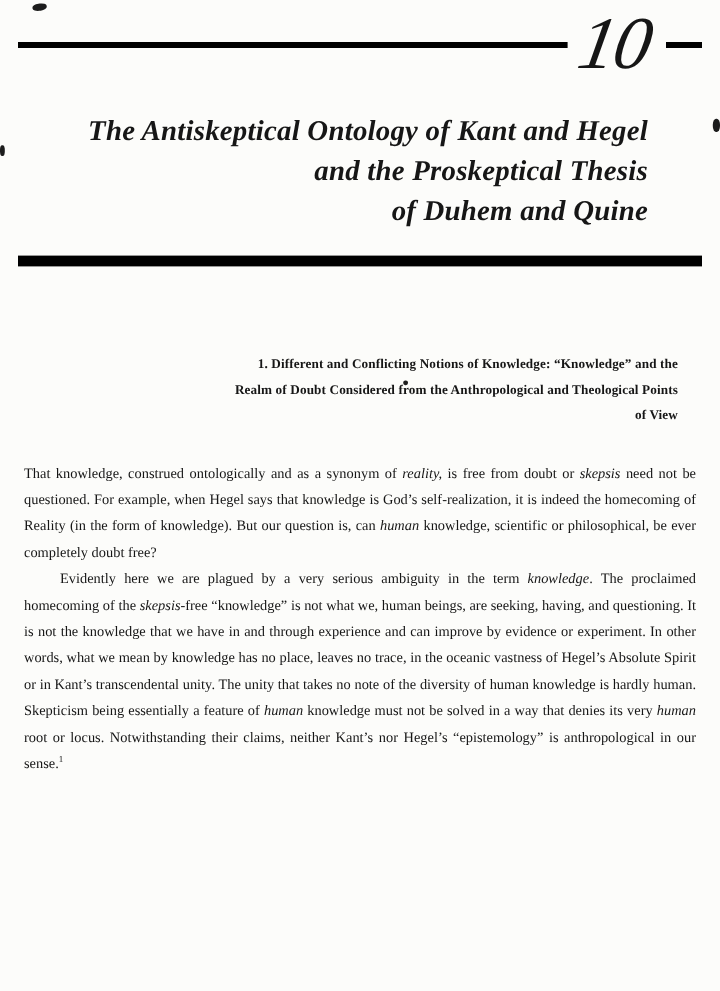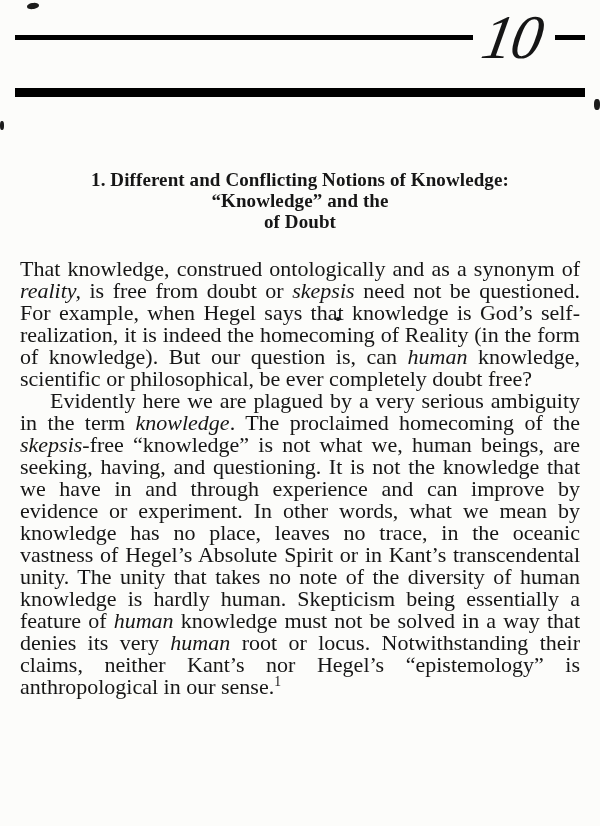--- a/index.html
+++ b/index.html
@@ -56,31 +56,31 @@
   .title-line { display: block; }
   
   .divider {
     margin-top: 20px;
     height: 9px;
     background: #000;
   }
   
   .section-heading {
     margin: 72px 20px 0 20px;
-    text-align: center;
-    font-size: 19px;
+    text-align: right;
+    font-size: 11px;
     font-weight: 700;
     line-height: 21px;
     letter-spacing: 0.1px;
   }
   .heading-line { display: block; }
   
   .body-text {
     margin: 26px 5px 0 5px;
-    font-size: 22px;
+    font-size: 12px;
     line-height: 22px;
     text-align: justify;
   }
   .para {
     margin: 0;
   }
   .para.indent {
     text-indent: 30px;
     font-family: Liberation Serif, serif;
   }
@@ -104,26 +104,32 @@
 <body>
 
 <div class="page">
 
   <header class="chapter-head">
     <span class="rule rule-left"></span>
     <span class="chapter-number">10</span>
     <span class="rule rule-right"></span>
   </header>
 
+  <h1 class="chapter-title">
+    <span class="title-line">The Antiskeptical Ontology of Kant and Hegel</span>
+    <span class="title-line">and the Proskeptical Thesis</span>
+    <span class="title-line">of Duhem and Quine</span>
+  </h1>
 
   <div class="divider"></div>
 
   <h2 class="section-heading">
     <span class="heading-line">1. Different and Conflicting Notions of Knowledge: “Knowledge” and the</span>
-    <span class="heading-line">of Doubt</span>
+    <span class="heading-line">Realm of Doubt Considered from the Anthropological and Theological Points</span>
+    <span class="heading-line">of View</span>
   </h2>
 
   <main class="body-text">
     <p class="para"><span>That knowledge, construed ontologically and as a synonym of </span><span style="font-style: italic;">reality,</span><span> is free from doubt or </span><span style="font-style: italic;">skepsis</span><span> need not be questioned. For example, when Hegel says that knowledge is God’s self-realization, it is indeed the homecoming of Reality (in the form of knowledge). But our question is, can </span><span style="font-style: italic;">human</span><span> knowledge, scientific or philosophical, be ever completely doubt free?</span></p>
     <p class="para indent"><span>Evidently here we are plagued by a very serious ambiguity in the term </span><span style="font-style: italic;">knowledge</span><span>. The proclaimed homecoming of the </span><span style="font-style: italic;">skepsis</span><span>-free “knowledge” is not what we, human beings, are seeking, having, and questioning. It is not the knowledge that we have in and through experience and can improve by evidence or experiment. In other words, what we mean by knowledge has no place, leaves no trace, in the oceanic vastness of Hegel’s Absolute Spirit or in Kant’s transcendental unity. The unity that takes no note of the diversity of human knowledge is hardly human. Skepticism being essentially a feature of </span><span style="font-style: italic;">human</span><span> knowledge must not be solved in a way that denies its very </span><span style="font-style: italic;">human</span><span> root or locus. Notwithstanding their claims, neither Kant’s nor Hegel’s “epistemology” is anthropological in our sense.</span><sup>1</sup></p>
   </main>
 
   <span class="speck speck-1"></span>
   <span class="speck speck-2"></span>
   <span class="speck speck-3"></span>

